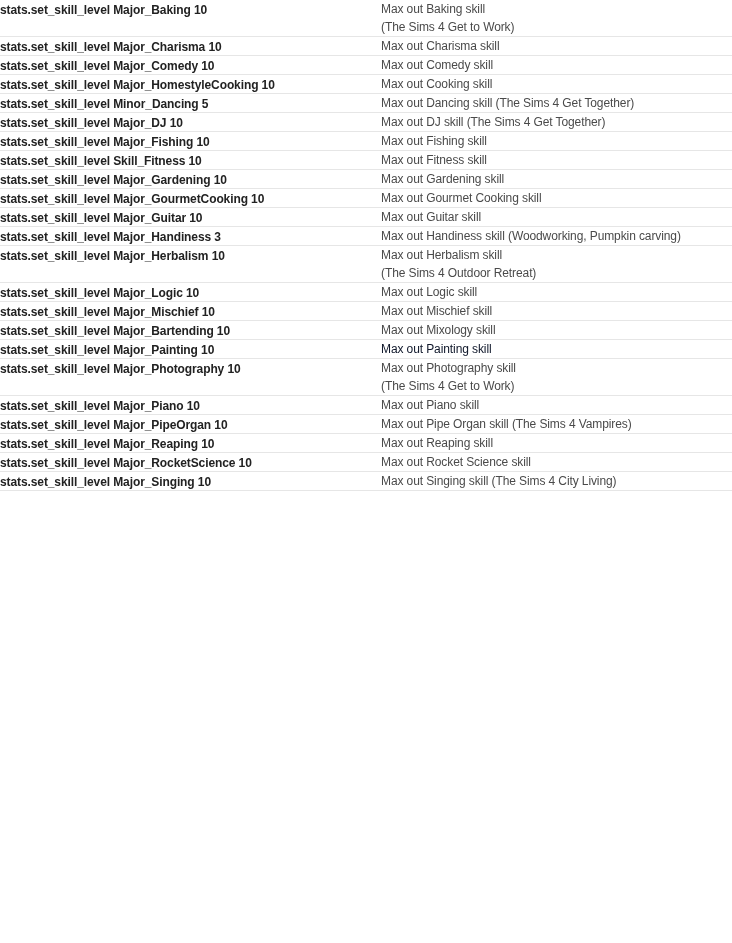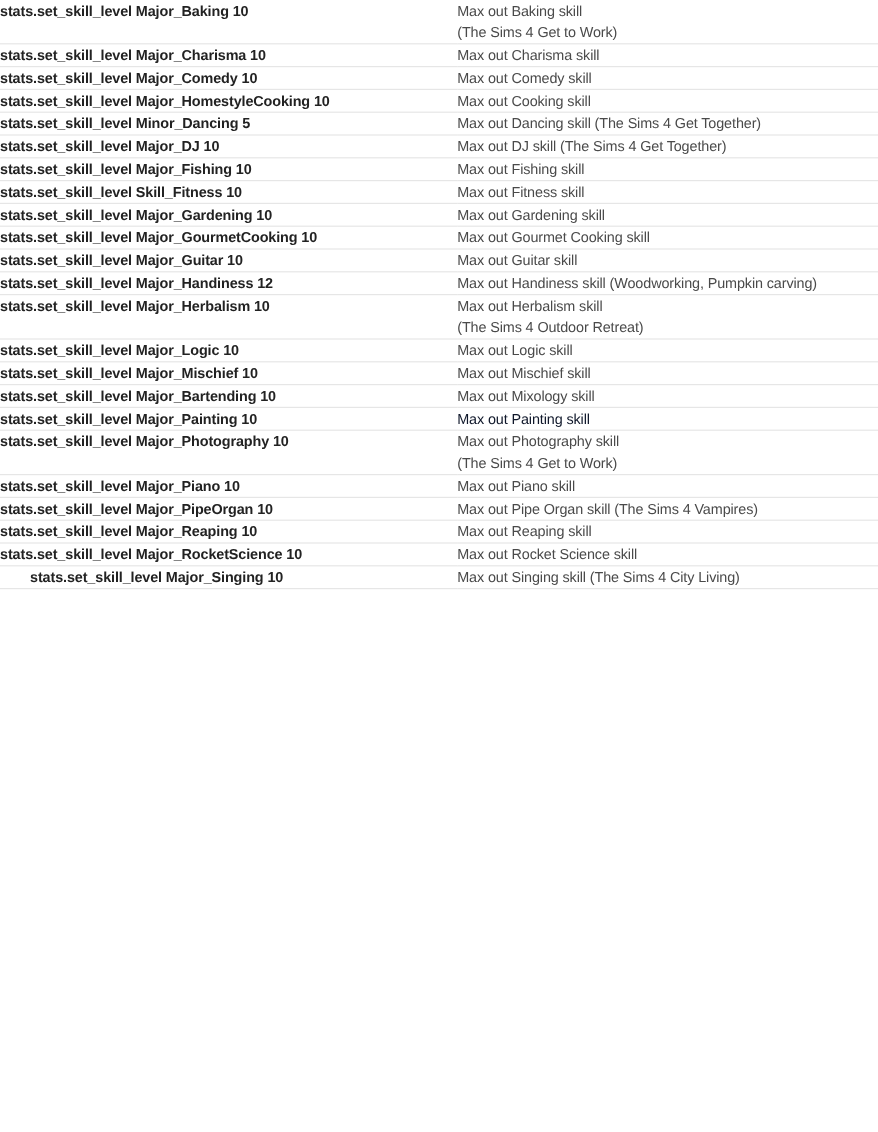--- a/index.html
+++ b/index.html
@@ -105,21 +105,21 @@
       </tr>
       <tr style="border-bottom: 1px solid rgb(230, 230, 230);">
         <td class="cmd-cell"><span class="cmd-text" style="color: rgb(34, 34, 34);">stats.set_skill_level Major_GourmetCooking 10</span></td>
         <td class="desc-cell"><span class="desc-text" style="color: rgb(74, 74, 74);"><span class="desc-line">Max out Gourmet Cooking skill</span></span></td>
       </tr>
       <tr style="border-bottom: 1px solid rgb(230, 230, 230);">
         <td class="cmd-cell"><span class="cmd-text" style="color: rgb(34, 34, 34);">stats.set_skill_level Major_Guitar 10</span></td>
         <td class="desc-cell"><span class="desc-text" style="color: rgb(74, 74, 74);"><span class="desc-line">Max out Guitar skill</span></span></td>
       </tr>
       <tr style="border-bottom: 1px solid rgb(230, 230, 230);">
-        <td class="cmd-cell"><span class="cmd-text" style="color: rgb(34, 34, 34);">stats.set_skill_level Major_Handiness 12</span></td>
+        <td class="cmd-cell"><span class="cmd-text" style="color: rgb(34, 34, 34);">stats.set_skill_level Major_Handiness 3</span></td>
         <td class="desc-cell"><span class="desc-text" style="color: rgb(74, 74, 74);"><span class="desc-line">Max out Handiness skill (Woodworking, Pumpkin carving)</span></span></td>
       </tr>
       <tr style="border-bottom: 1px solid rgb(230, 230, 230);">
         <td class="cmd-cell"><span class="cmd-text" style="color: rgb(34, 34, 34);">stats.set_skill_level Major_Herbalism 10</span></td>
         <td class="desc-cell"><span class="desc-text" style="color: rgb(74, 74, 74);"><span class="desc-line">Max out Herbalism skill</span><span class="desc-line">(The Sims 4 Outdoor Retreat)</span></span></td>
       </tr>
       <tr style="border-bottom: 1px solid rgb(230, 230, 230);">
         <td class="cmd-cell"><span class="cmd-text" style="color: rgb(34, 34, 34);">stats.set_skill_level Major_Logic 10</span></td>
         <td class="desc-cell"><span class="desc-text" style="color: rgb(74, 74, 74);"><span class="desc-line">Max out Logic skill</span></span></td>
       </tr>
@@ -149,17 +149,17 @@
       </tr>
       <tr style="border-bottom: 1px solid rgb(230, 230, 230);">
         <td class="cmd-cell"><span class="cmd-text" style="color: rgb(34, 34, 34);">stats.set_skill_level Major_Reaping 10</span></td>
         <td class="desc-cell"><span class="desc-text" style="color: rgb(74, 74, 74);"><span class="desc-line">Max out Reaping skill</span></span></td>
       </tr>
       <tr style="border-bottom: 1px solid rgb(230, 230, 230);">
         <td class="cmd-cell"><span class="cmd-text" style="color: rgb(34, 34, 34);">stats.set_skill_level Major_RocketScience 10</span></td>
         <td class="desc-cell"><span class="desc-text" style="color: rgb(74, 74, 74);"><span class="desc-line">Max out Rocket Science skill</span></span></td>
       </tr>
       <tr style="border-bottom: 1px solid rgb(230, 230, 230);">
-        <td class="cmd-cell"><span class="cmd-text" style="color: rgb(34, 34, 34); margin-left: 25px;">stats.set_skill_level Major_Singing 10</span></td>
+        <td class="cmd-cell"><span class="cmd-text" style="color: rgb(34, 34, 34);">stats.set_skill_level Major_Singing 10</span></td>
         <td class="desc-cell"><span class="desc-text" style="color: rgb(74, 74, 74);"><span class="desc-line">Max out Singing skill (The Sims 4 City Living)</span></span></td>
       </tr>
     </tbody>
 </table>
 
 </body></html>

